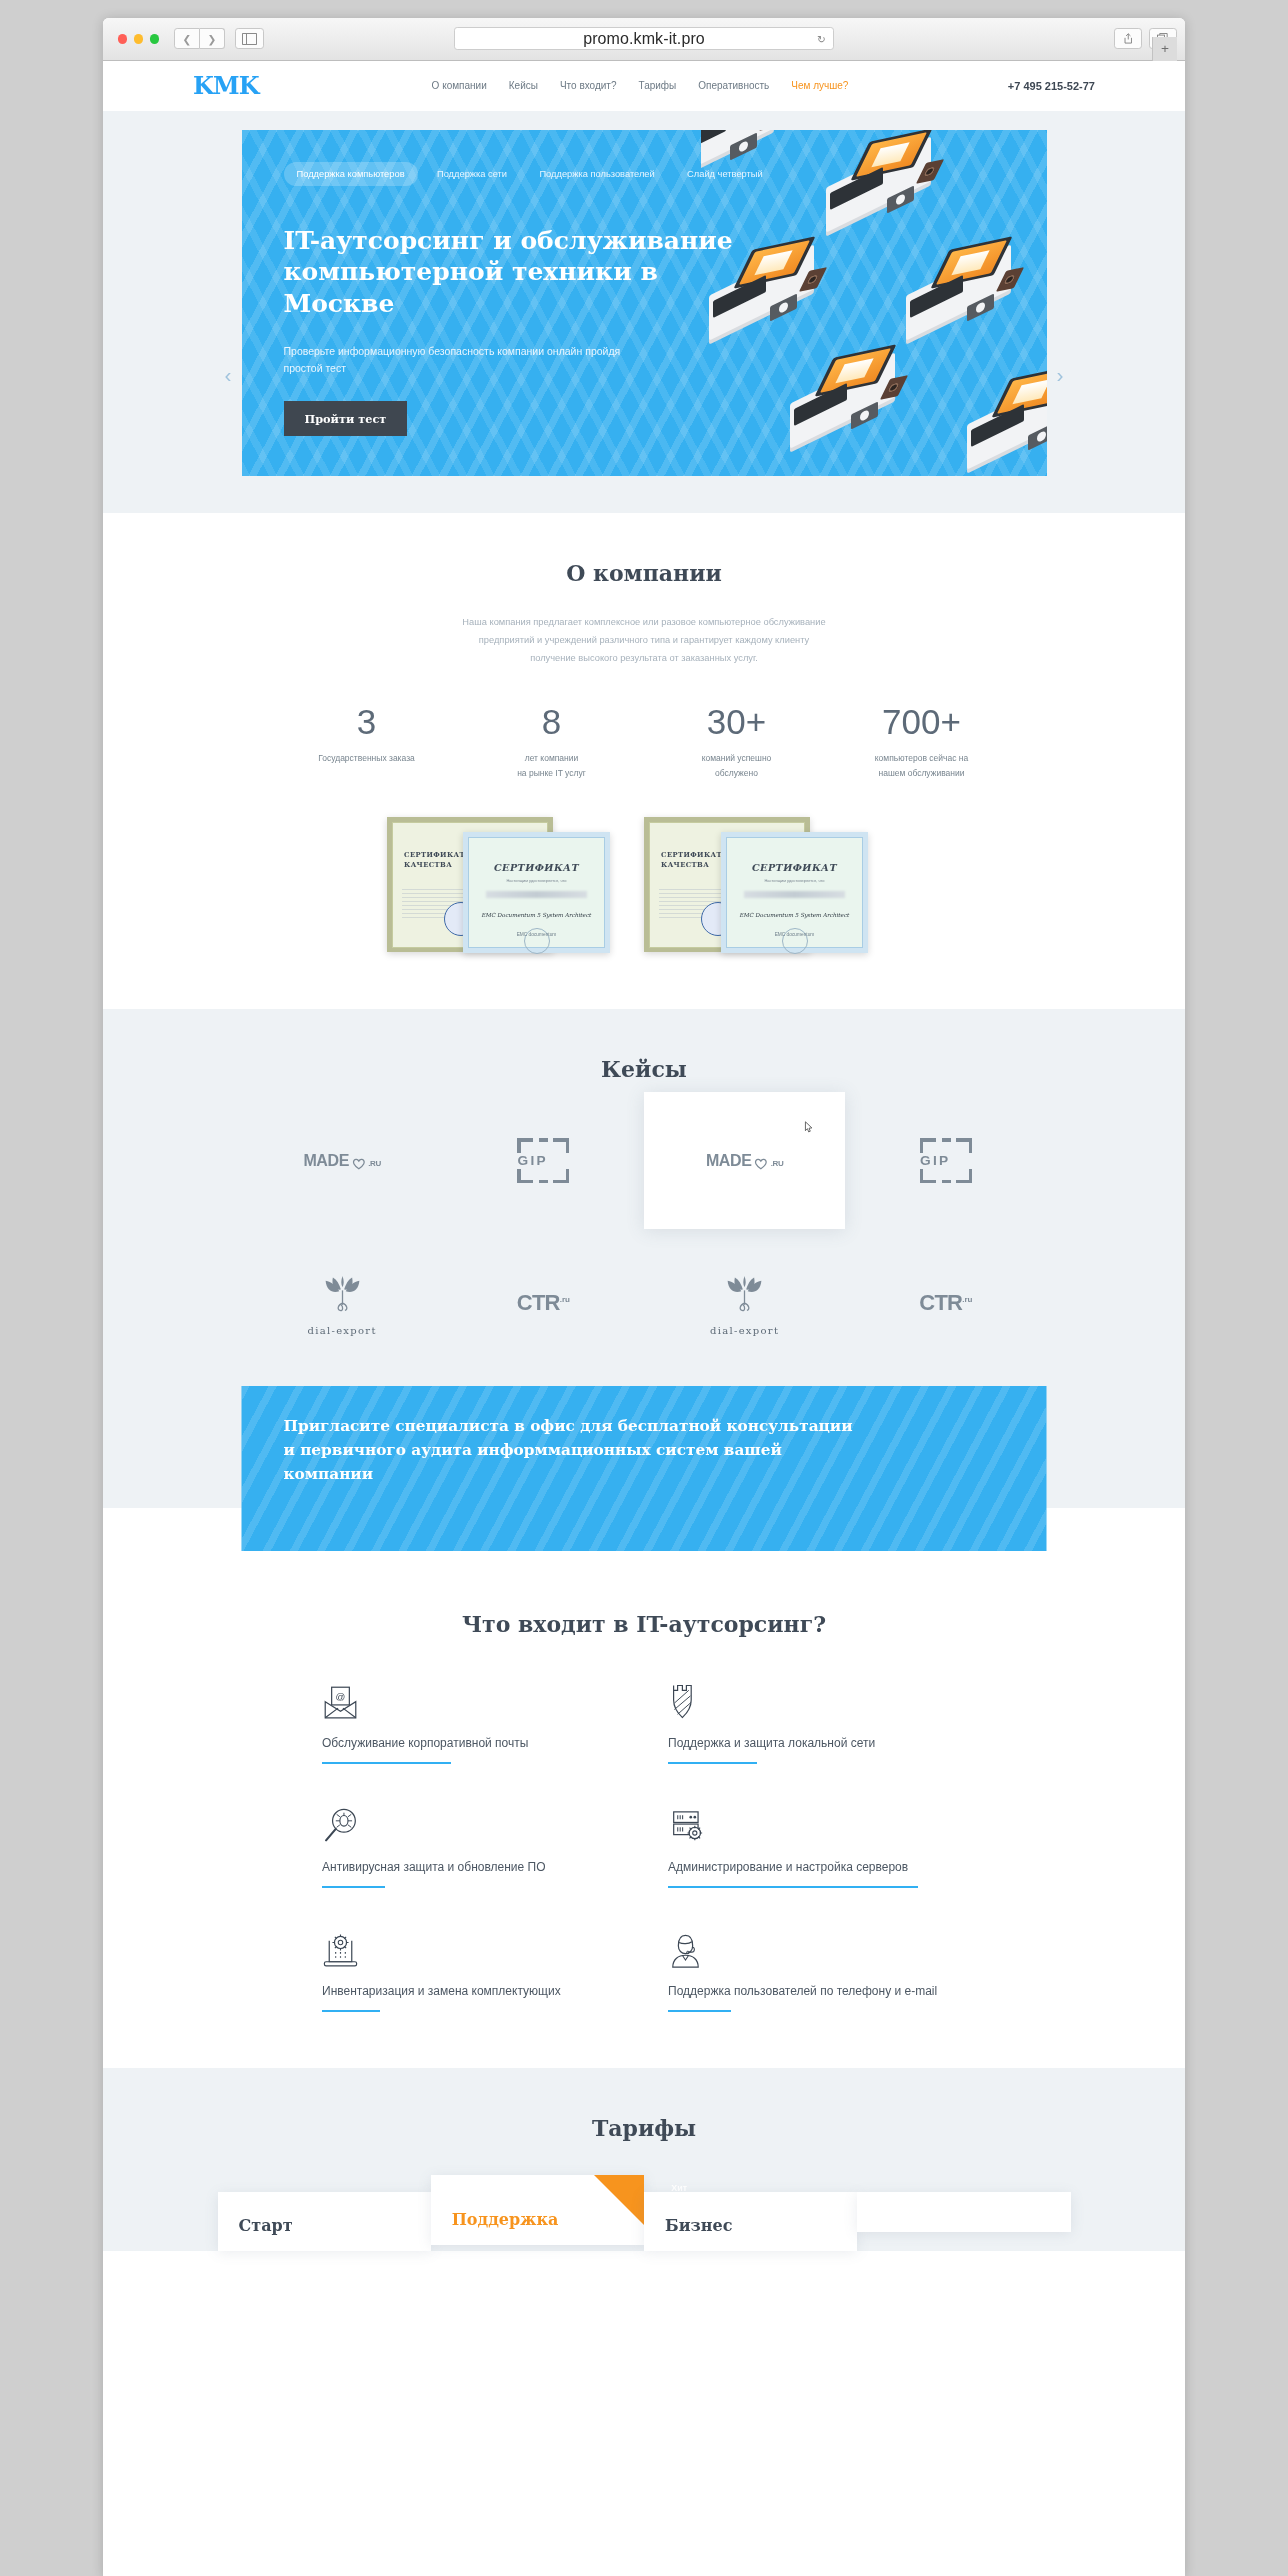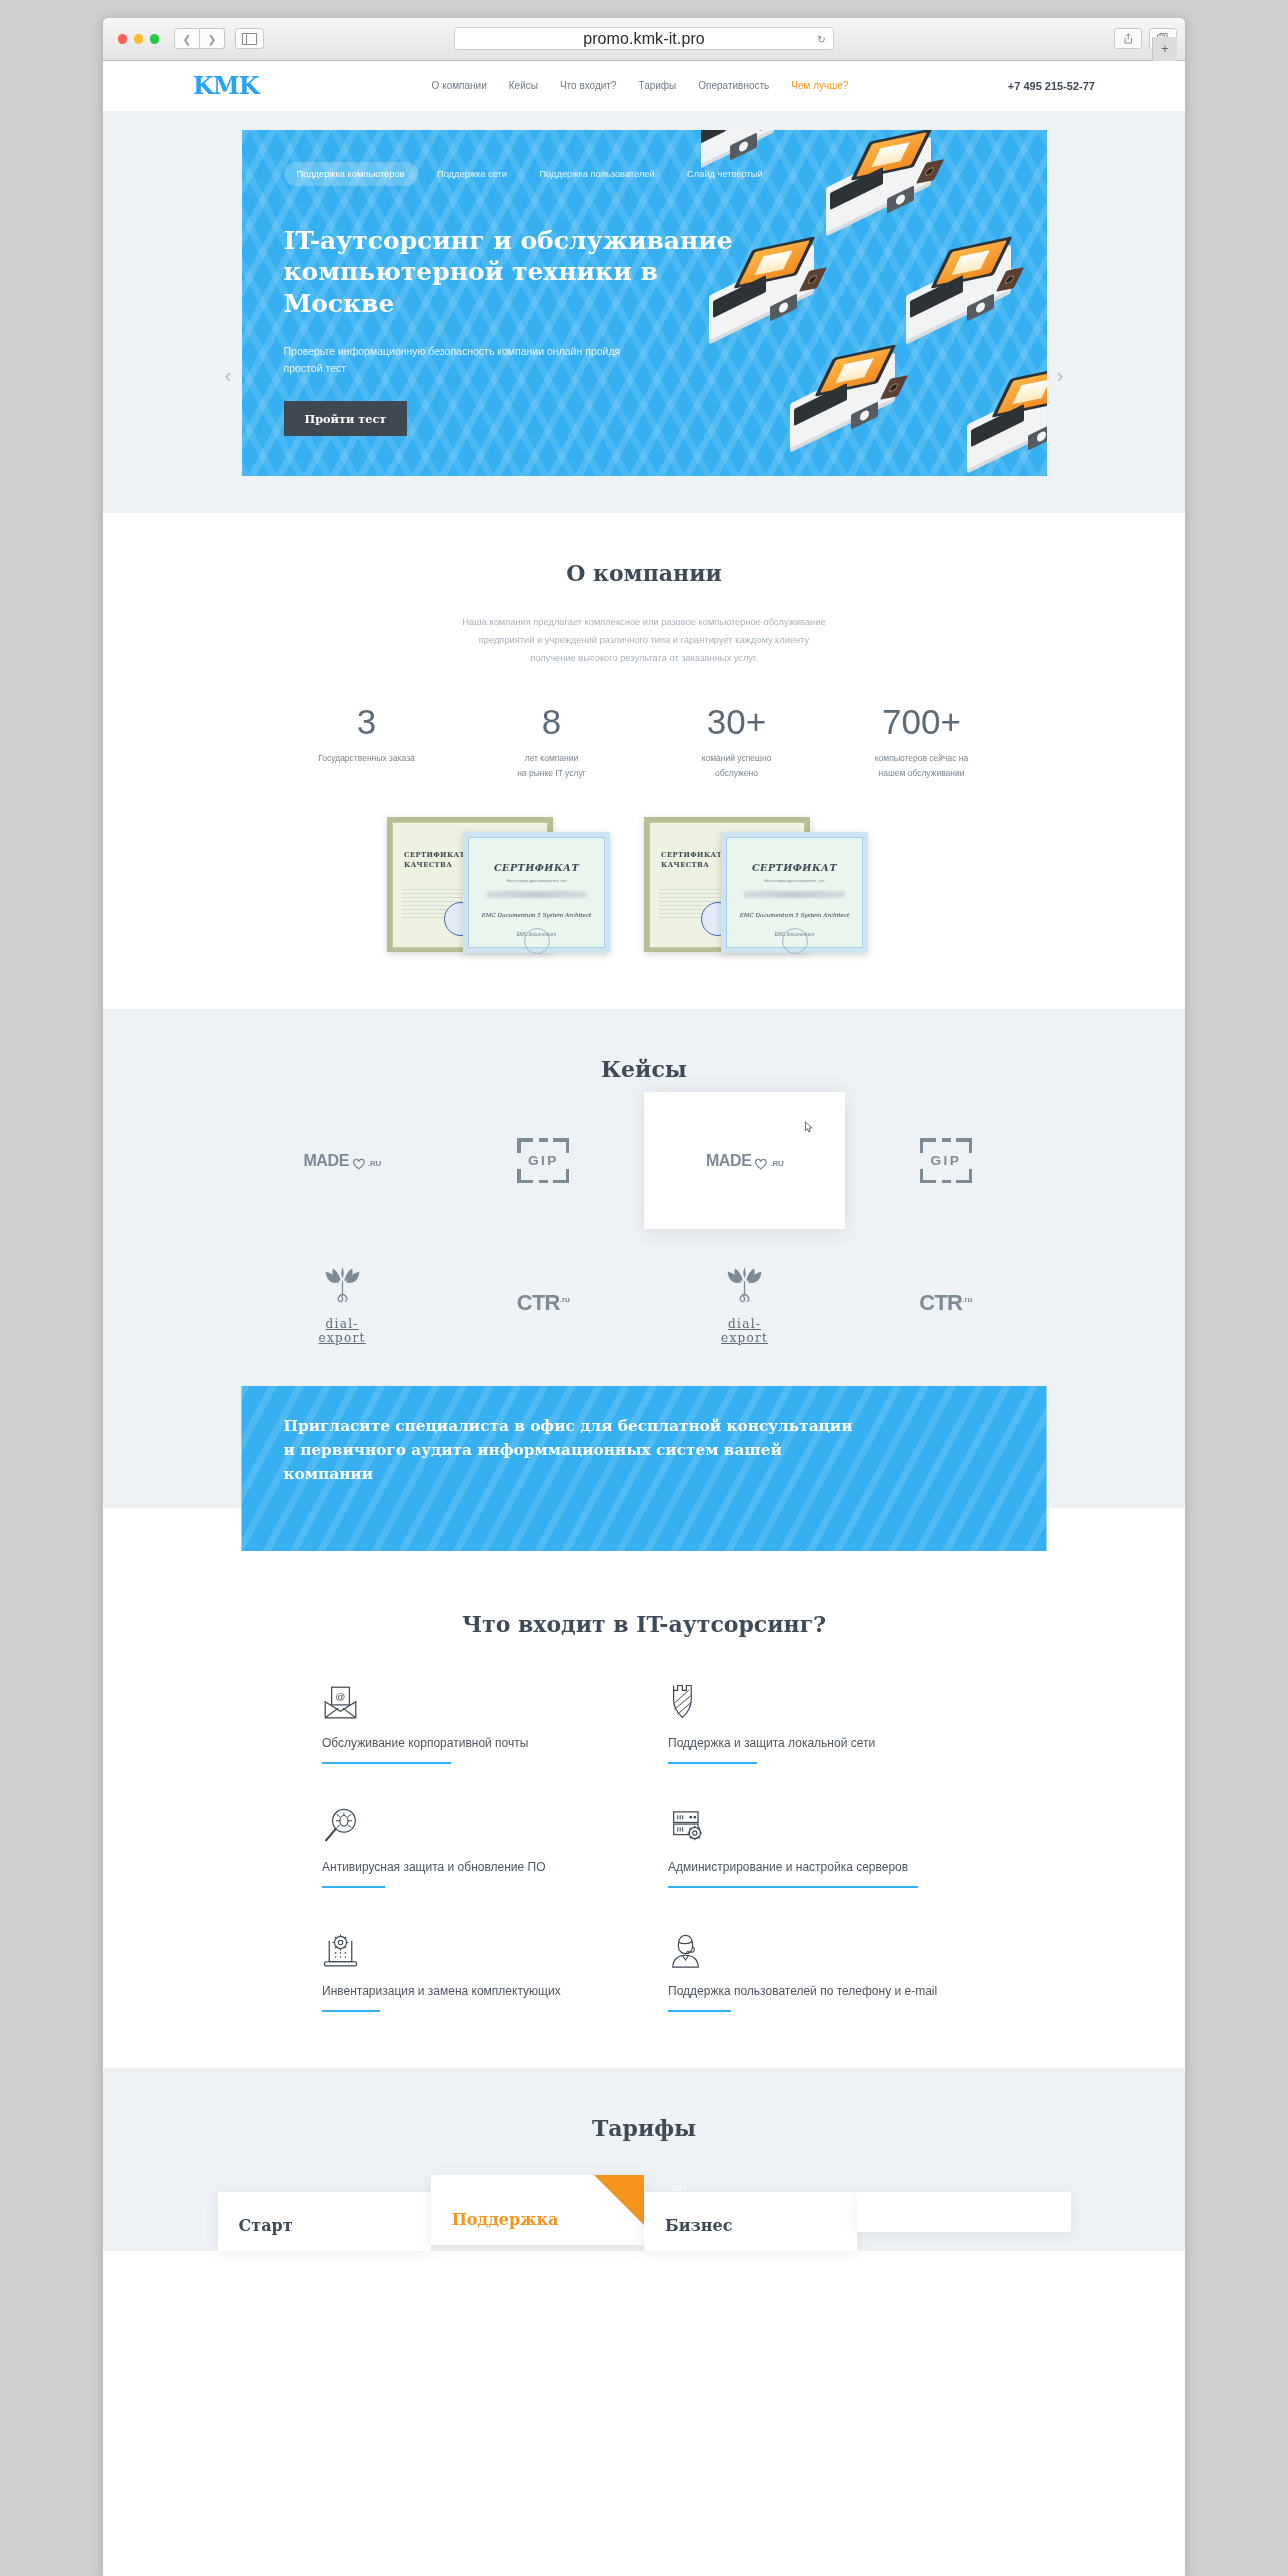--- a/index.html
+++ b/index.html
@@ -148,26 +148,26 @@
   
   .cases{width:805px;margin:0 auto;}
   .caserow{display:flex;}
   .case{flex:1;height:103px;display:flex;align-items:center;justify-content:center;position:relative;}
   .case.hover{background:#fff;box-shadow:0 2.4px 17.7px rgba(80,100,120,.14);height:137px;margin-top:-17px;z-index:3;}
   .logo-made{display:flex;align-items:flex-end;gap:2px;color:#7e8b97;
     font-weight:700;font-size:16px;letter-spacing:-0.4px;}
   .logo-made .ru{font-size:8px;font-weight:700;margin-bottom:1.6px;}
   .heart{width:13.7px;height:13px;position:relative;display:inline-block;margin:0 0.8px 0.8px 0.8px;}
   .heart svg{width:13.7px;height:13px;}
-  .logo-gip{position:relative;width:52px;height:45px;display:flex;align-items:center;justify-content:center;}
+  .logo-gip{position:relative;width:52px;height:45px;display:flex;align-items:center;justify-content:flex-start;}
   .logo-gip .brk{position:absolute;inset:0;}
   .logo-gip .brk span{position:absolute;background:#7e8b97;}
   .logo-gip .t{font-size:13.7px;font-weight:700;color:#7e8b97;letter-spacing:2.4px;}
   .logo-dial{width:71px;text-align:center;color:#7e8b97;}
-  .logo-dial .nm{font-family:"DejaVu Serif","Liberation Serif",serif;font-size:12px;letter-spacing:1.3px;margin-top:1.6px;color:#5e6b77;text-decoration:underline;}
+  .logo-dial .nm{font-family:"DejaVu Serif","Liberation Serif",serif;font-size:10px;letter-spacing:1.3px;margin-top:1.6px;color:#5e6b77;}
   .logo-ctr{font-weight:700;font-size:22px;color:#7e8b97;letter-spacing:-0.8px;position:relative;}
   .logo-ctr sup{font-size:8px;font-weight:700;letter-spacing:0;}
   .cursor{position:absolute;width:11.3px;height:14.5px;}
   
   .invite-band{background:#eef2f5;padding:0 0 0;position:relative;height:121px;}
   .invite-band2{background:#fff;height:89px;}
   .invite{
     position:absolute;left:50%;transform:translateX(-50%);top:-0.8px;width:805px;height:165px;
     background:#36b0f0;overflow:hidden;
   }

